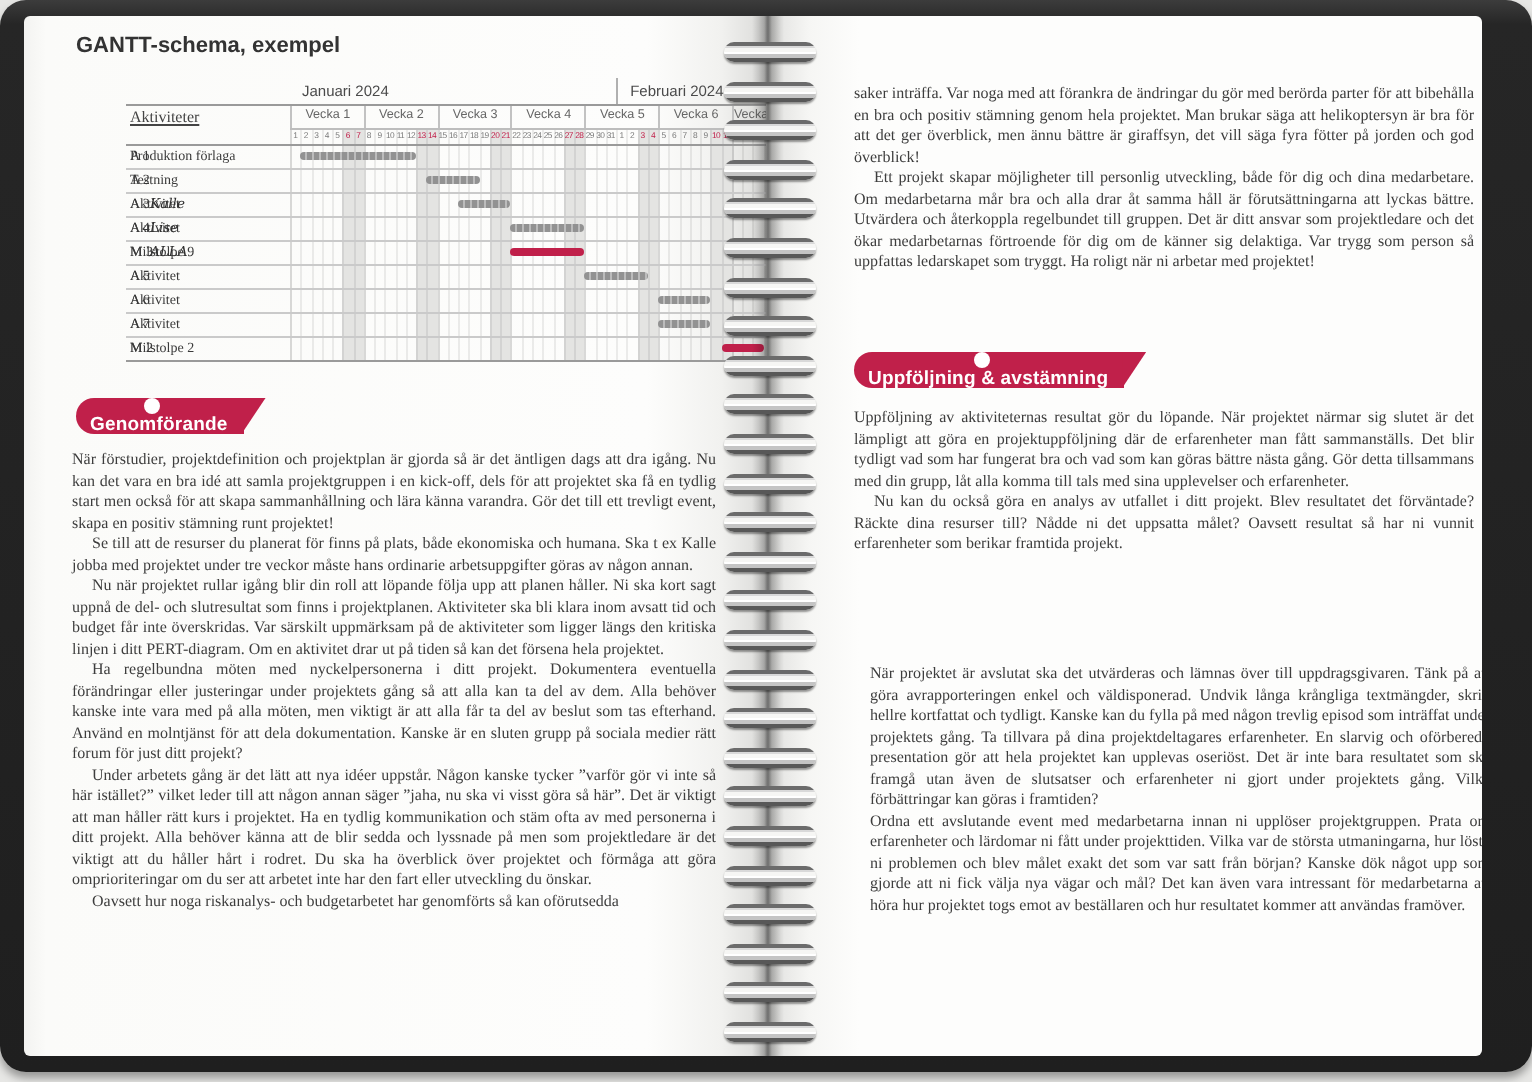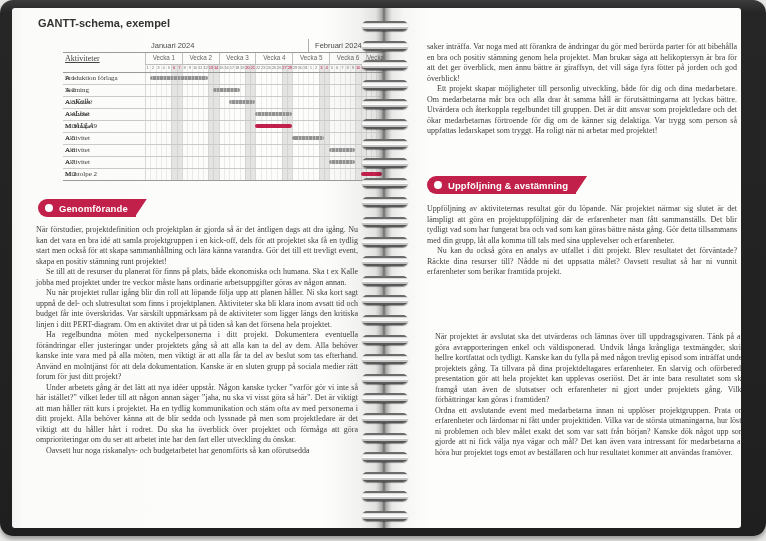--- a/index.html
+++ b/index.html
@@ -15,21 +15,21 @@
       background:linear-gradient(90deg,#c6c6c4 0,#e6e6e4 2%,#f6f6f4 6%,#fdfdfc 13%,#fdfdfc 100%);}
   .gutter{position:absolute;left:376px;top:8px;width:16px;height:520px;
       background:linear-gradient(90deg,rgba(0,0,0,0),rgba(0,0,0,.20) 38%,rgba(10,10,10,.48) 50%,rgba(0,0,0,.20) 62%,rgba(0,0,0,0));}
   .spiral{position:absolute;left:359px;top:8px;width:52px;height:520px;}
   .loop{position:absolute;left:3px;width:46px;height:10px;border-radius:5px;
       background:linear-gradient(180deg,#6b6b6b 0 2px,#d9d9d9 2px 3px,#f6f6f4 3px 5px,#ffffff 5px 6px,#c4c4c4 6px 8px,#585858 8px 10px);
       box-shadow:0 1px 1px rgba(0,0,0,.4);}
   
   .badge{position:absolute;height:18px;background:#c0204a;color:#fff;display:flex;align-items:center;
       font-family:"Liberation Sans",sans-serif;font-weight:bold;font-size:9.5px;letter-spacing:.1px;
-      padding:0 8px 0 7px;border-radius:9px 0 0 9px;white-space:nowrap;}
+      padding:0 8px 0 7px;border-radius:9px 0 0 9px;white-space:nowrap;flex-direction:column;}
   .badge .tail{position:absolute;right:-11px;top:0;width:12px;height:18px;background:#c0204a;
       -webkit-clip-path:polygon(0 0,100% 0,0 100%);clip-path:polygon(0 0,100% 0,0 100%);}
   .badge .dot{width:8px;height:8px;border-radius:50%;background:#fff;margin-right:6px;flex:none;}
   
   .copy{position:absolute;font-size:8px;line-height:10.5px;color:#3d3d3d;text-align:justify;
       font-family:"Liberation Serif",serif;}
   .copy p{margin:0;text-indent:10px;}
   .copy p.noindent{text-indent:0;}
   .copy p.gap{margin-top:0;}
   

